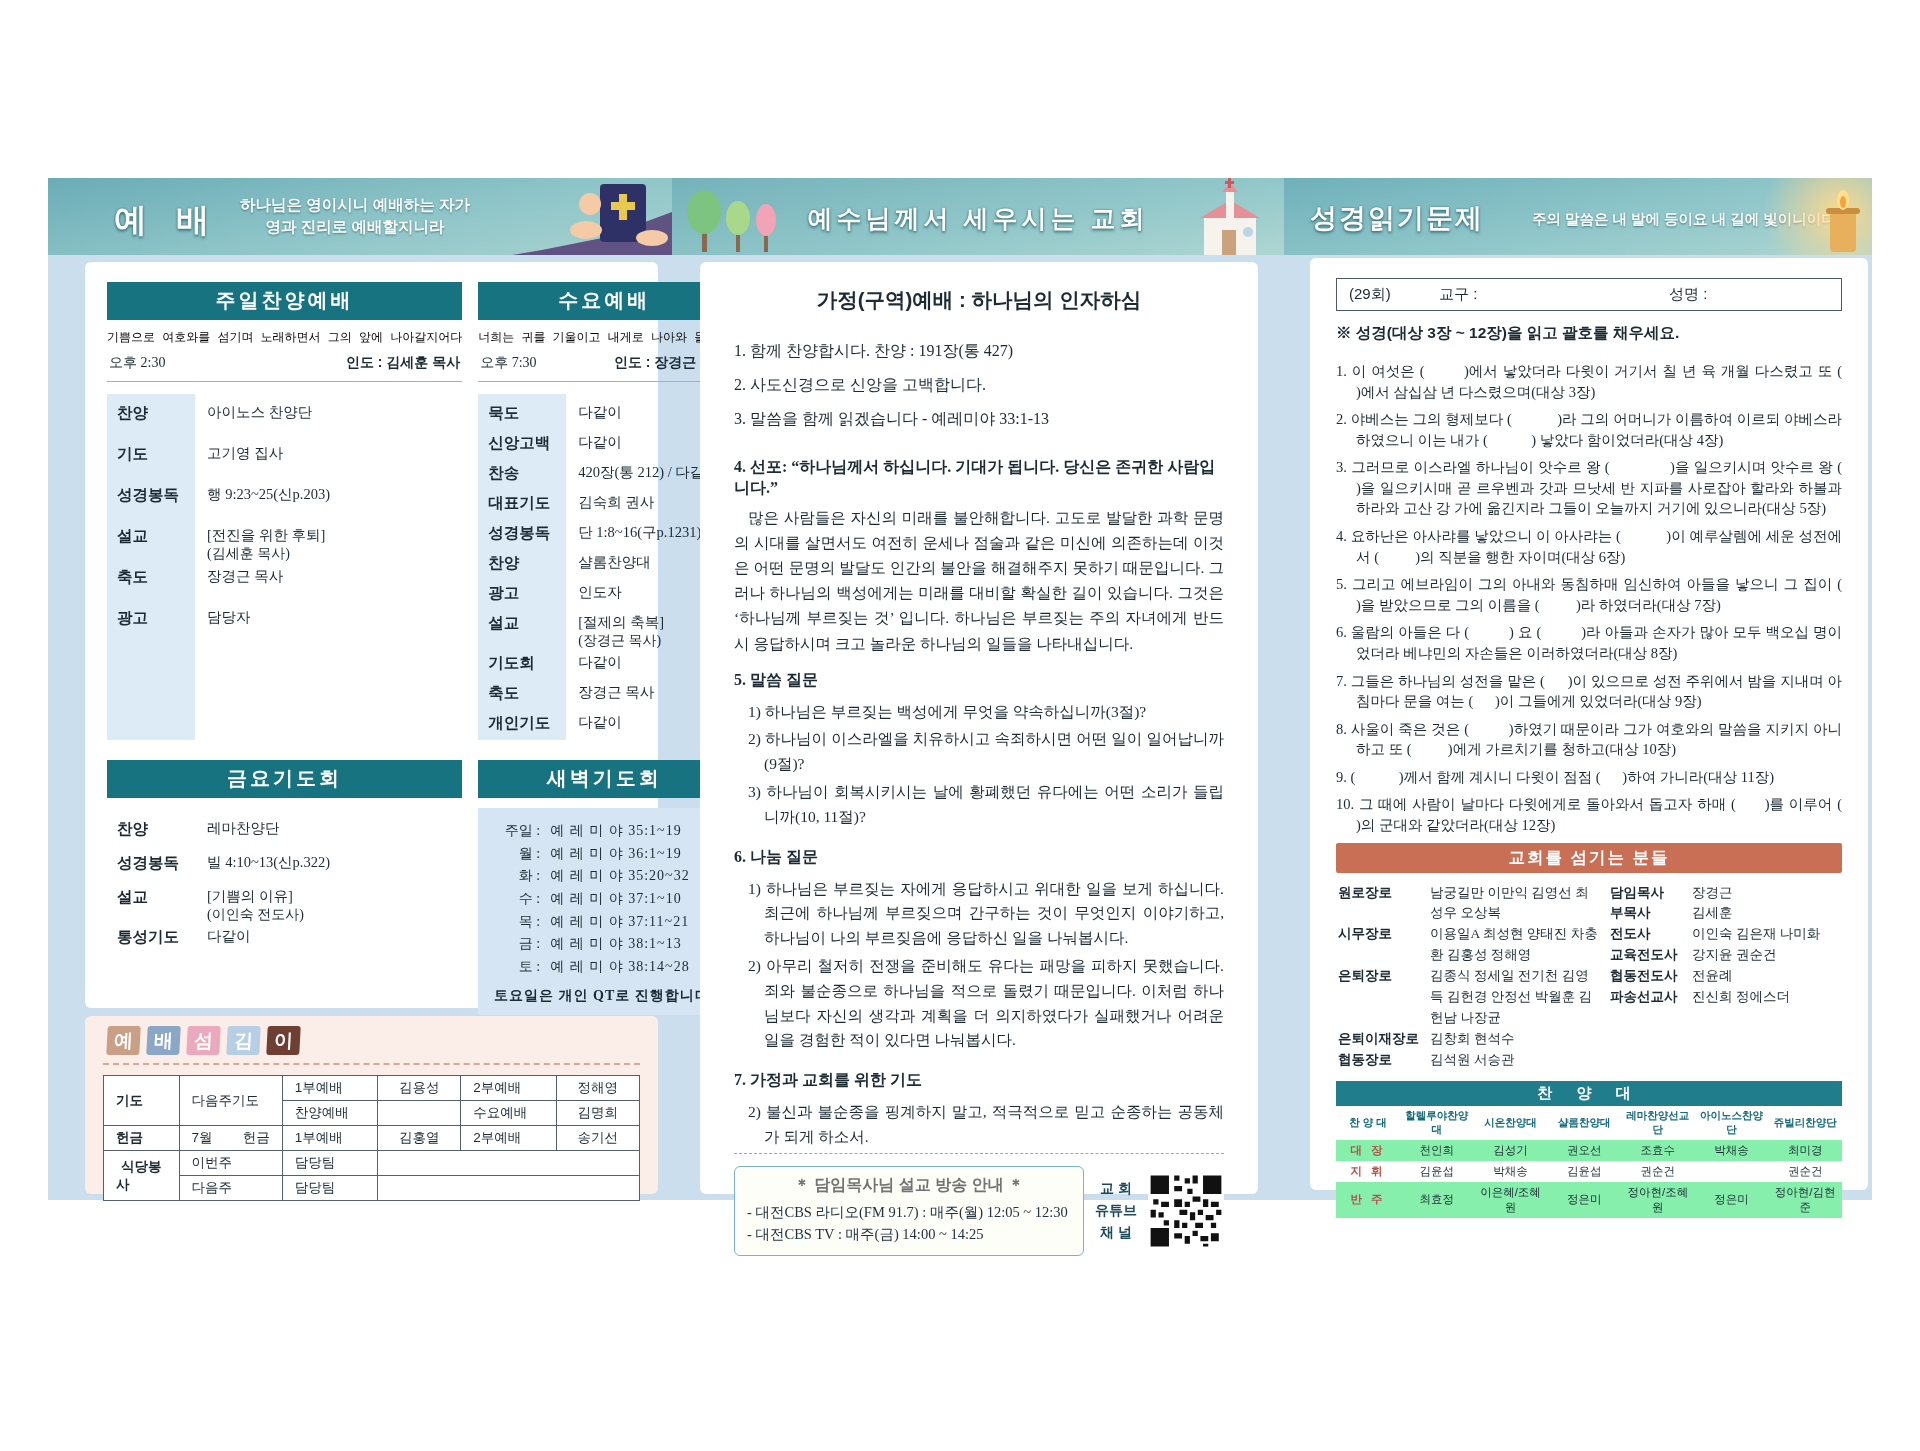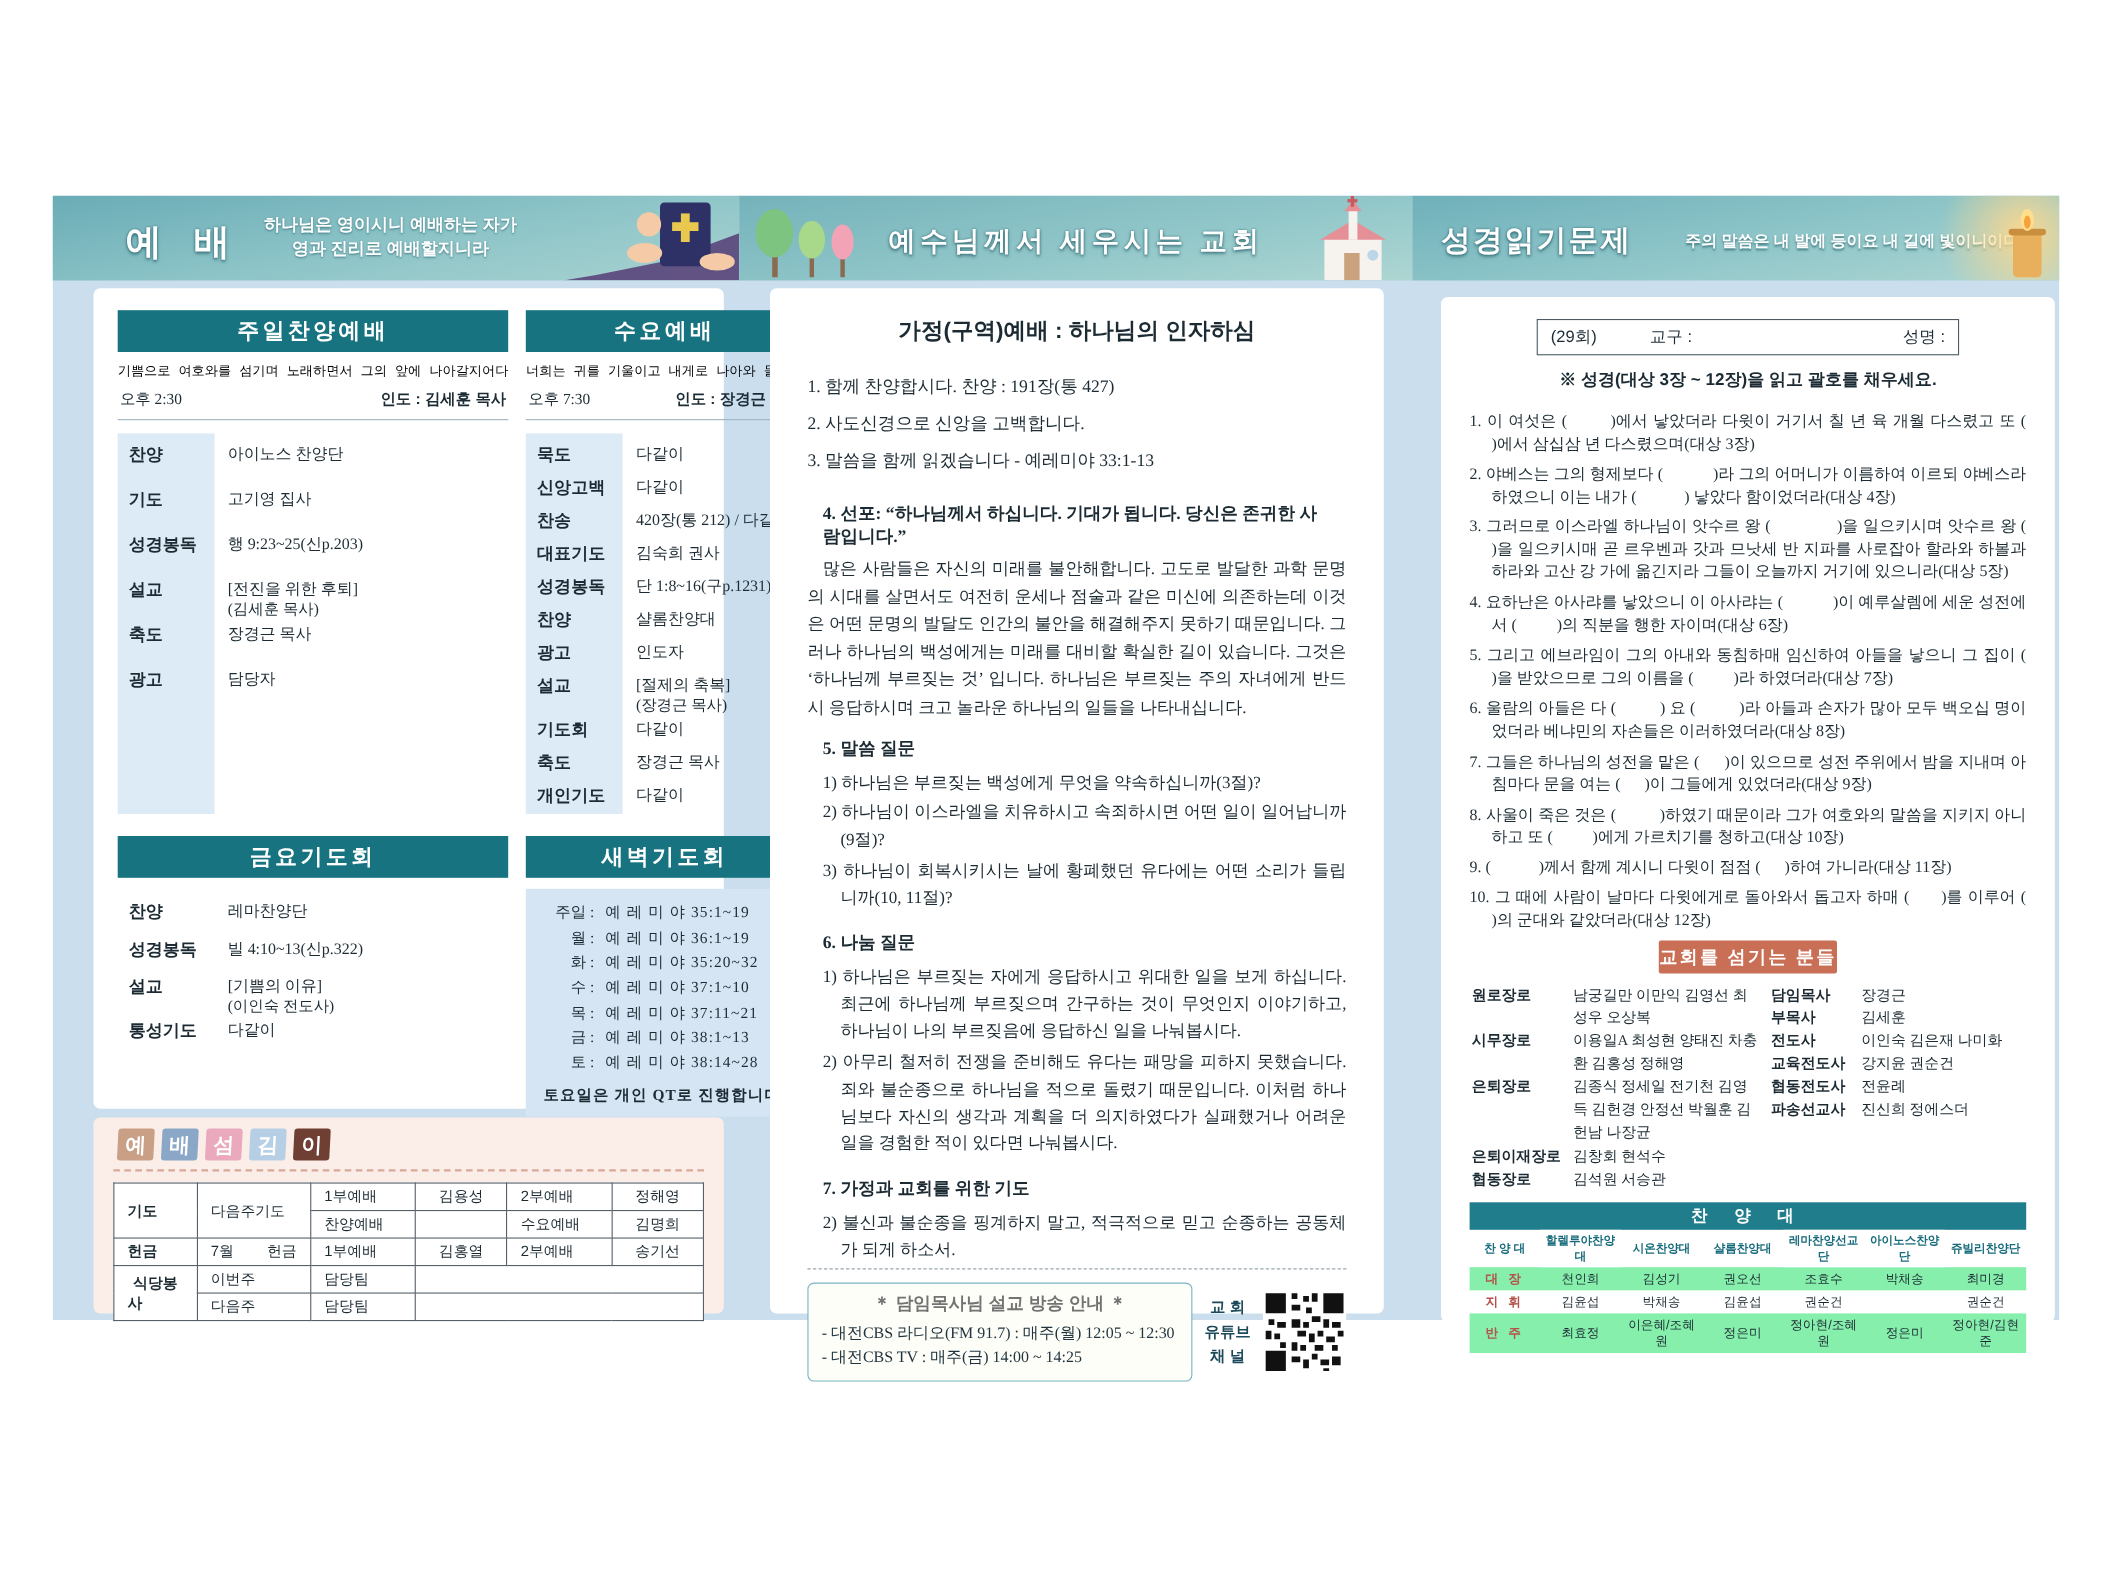--- a/index.html
+++ b/index.html
@@ -21,21 +21,21 @@
   .b3-title { position:absolute; left:26px; top:22px; font-size:27px; letter-spacing:2px; }
   .b3-quote { position:absolute; left:248px; top:32px; font-size:14.5px; color:#fff; font-weight:bold;
     font-family:"Liberation Sans", sans-serif; text-shadow:0 1px 2px rgba(10,70,80,.6); }
   .deco { position:absolute; top:0; right:0; height:77px; }
 
   
   .card { position:absolute; background:#ffffff; border-radius:6px; }
   .card-left   { left:37px;  top:84px; width:573px; height:746px; padding:20px 22px; }
   .card-pink   { left:37px;  top:838px; width:573px; height:178px; background:#fbeee8; padding:6px 18px 10px; }
   .card-mid    { left:652px; top:84px; width:558px; height:932px; padding:24px 34px 20px; display:flex; flex-direction:column; }
-  .card-right  { left:1262px; top:92px; width:558px; height:932px; padding:20px 26px 16px; display:flex; flex-direction:column;align-items:center; }
+  .card-right  { left:1262px; top:80px; width:558px; height:932px; padding:20px 26px 16px; display:flex; flex-direction:column; }
 
   
   .lgrid { display:grid; grid-template-columns:1fr 1fr; column-gap:16px; row-gap:20px; height:100%; }
   .wsec { display:flex; flex-direction:column; }
   .sec-hd { background:#16737f; color:#fff; text-align:center; font-family:"Liberation Sans", sans-serif;
     font-weight:bold; font-size:20px; letter-spacing:3px; padding:5px 0 6px; }
   .verse { color:#000000; font-size:12px; text-align:center; margin:9px 0 6px; white-space:nowrap;font-family:Liberation Mono, monospace; }
   .timerow { display:flex; justify-content:space-between; font-size:14px; padding:2px 2px 9px; border-bottom:1px solid #9fb3bf; }
   .timerow .ldr { font-family:"Liberation Sans", sans-serif; font-weight:bold; }
   .wtable { position:relative; flex:1; margin-top:12px; padding-top:6px; }
@@ -60,21 +60,21 @@
   .dashline { border-top:2px dashed #d8a899; margin:2px 0 10px; }
   table.duty { border-collapse:collapse; width:100%; font-family:"Liberation Sans", sans-serif; font-size:13.5px; background:#fff; }
   table.duty td { border:1px solid #55606a; padding:3px 6px; text-align:center; }
   table.duty td.lbl { font-weight:bold; width:76px; }
   table.duty td.lbl div, table.duty td.typ div, table.duty td.sub div { text-align-last:justify; padding:0 6px; }
   table.duty td.sub { width:104px; } table.duty td.typ { width:96px; } table.duty td.nm { width:84px; }
 
   
   .m-title { text-align:center; font-family:"Liberation Sans", sans-serif; font-weight:bold; font-size:20.5px; margin-bottom:20px; }
   .m-item { font-weight:normal; font-size:16px; margin:7px 0 13px; }
-  .m-head { font-weight:bold; font-size:16px; margin:14px 14px 6px; }
+  .m-head { font-weight:bold; font-size:16px; margin:14px 0 6px; }
   .m-body { font-size:15.5px; line-height:1.62; text-indent:14px; text-align:justify; }
   .m-sub { font-size:15.5px; line-height:1.6; padding-left:30px; text-indent:-16px; margin:3px 0; text-align:justify; }
   .m-footer { margin-top:auto; }
   .m-dash { border-top:1px dashed #9aa7b0; margin-bottom:12px; }
   .m-foot-flex { display:flex; align-items:center; gap:10px; }
   .bc-box { flex:1; border:1px solid #79b4c0; border-radius:6px; background:#fdfef8; padding:8px 12px 10px; }
   .bc-title { text-align:center; color:#737373; font-weight:bold; font-size:16px; font-family:"Liberation Sans", sans-serif; margin-bottom:6px; }
   .bc-line { font-size:14.5px; line-height:1.5; color:#21333e; }
   .yt-label { display:flex; flex-direction:column; gap:4px; font-family:"Liberation Sans", sans-serif;
     font-weight:bold; font-size:14px; color:#1c4a5a; text-align:center; width:44px; }

